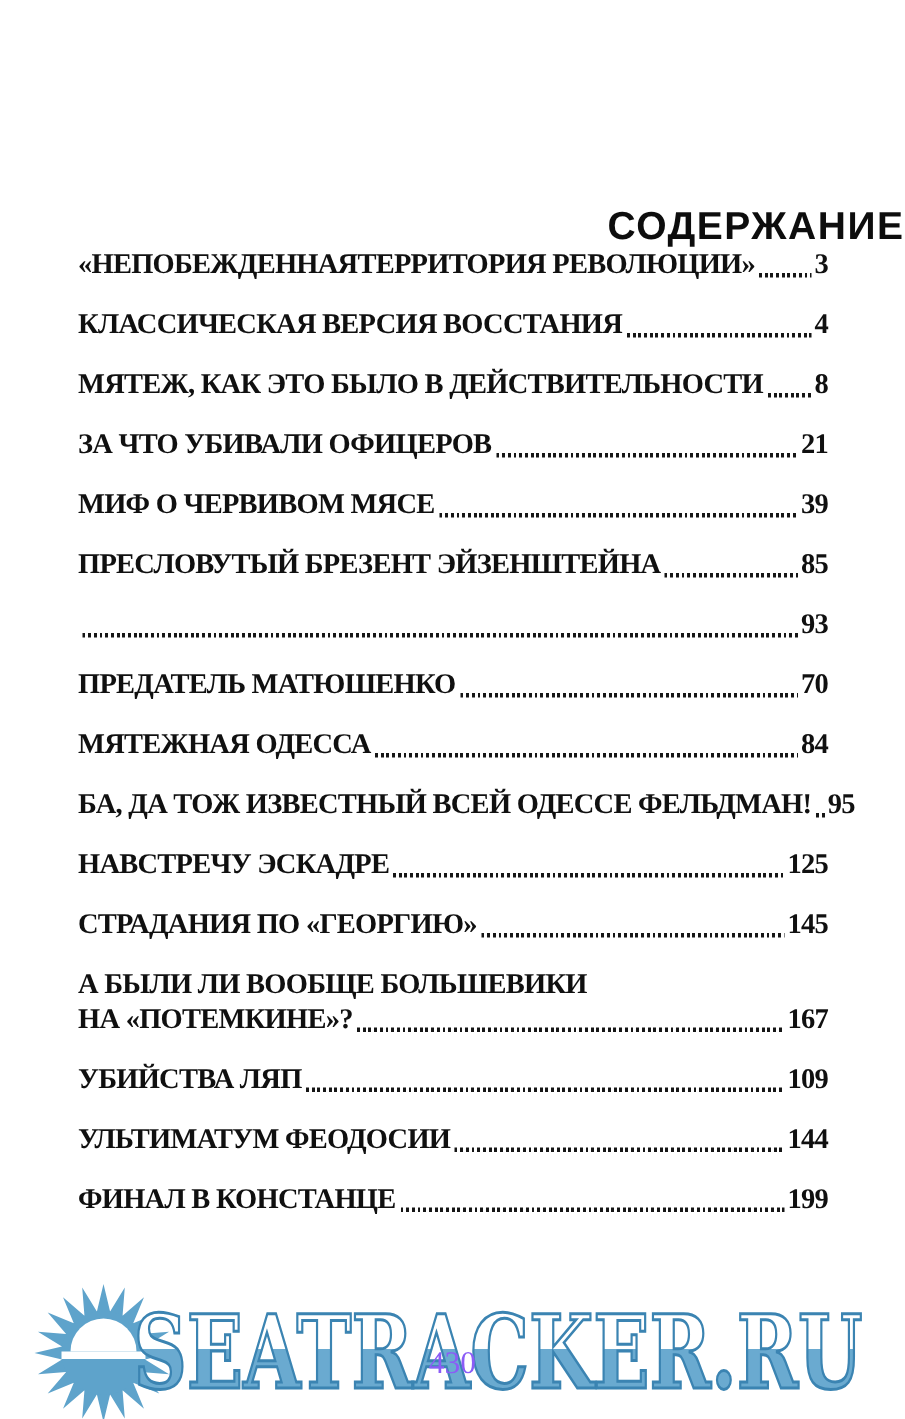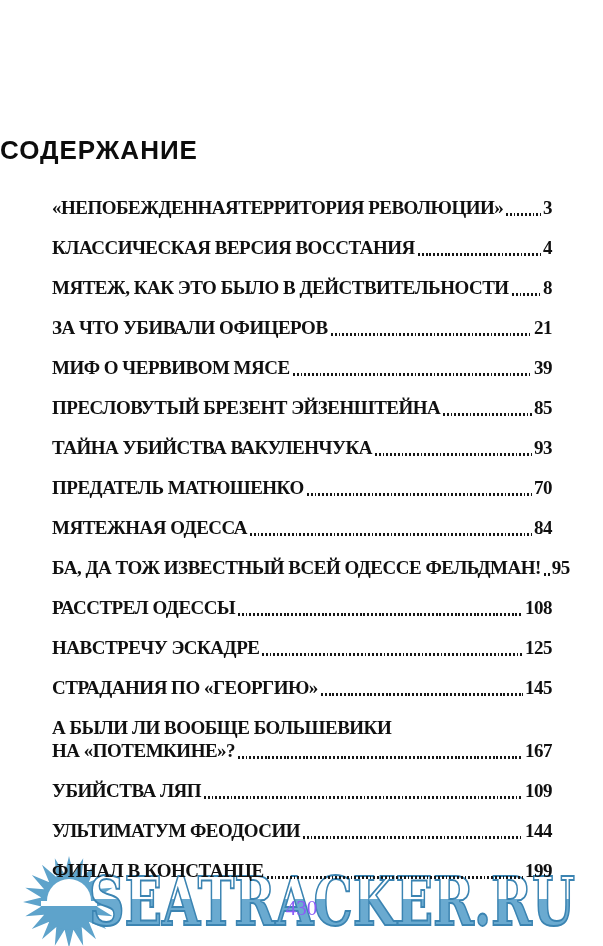--- a/index.html
+++ b/index.html
@@ -4,25 +4,25 @@
 <style>
   html,body{margin:0;padding:0;}
   body{
     width:603px;height:946px;background:#ffffff;overflow:hidden;
     font-family:"Liberation Serif", serif;color:#101010;
   }
   .page{position:relative;width:603px;height:946px;background:#ffffff;}
   .watermark{position:absolute;left:0;top:0;z-index:0;pointer-events:none;}
   .content{position:relative;z-index:1;padding-top:135px;}
   .title{
-    margin:0;text-align:left;
+    margin:0;text-align:right;
     font-family:"Liberation Sans", sans-serif;
     font-weight:700;font-size:26px;line-height:30px;letter-spacing:1px;color:#0d0d0d;
   }
-  .toc{margin-top:31px;padding:0 51px 0 52px;}
+  .toc{padding:0 51px 0 52px;}
   .toc-entry{margin-bottom:17px;}
   .toc-line,.toc-row{line-height:23px;font-size:19px;font-weight:700;letter-spacing:-0.5px;}
   .toc-row{display:flex;align-items:baseline;}
   .toc-title{white-space:nowrap;flex:0 1 auto;}
   .toc-page{white-space:nowrap;flex:0 0 auto;}
   .dots{
     flex:1 1 auto;min-width:6px;height:2.2px;
     align-self:flex-end;margin:0 2px 3.5px 3px;
     background:repeating-linear-gradient(90deg,#161616 0 1.9px,transparent 1.9px 3.8px);
   }
@@ -94,21 +94,20 @@
         </div>
         <div class="toc-entry">
           <div class="toc-row">
             <span class="toc-title">ПРЕСЛОВУТЫЙ БРЕЗЕНТ ЭЙЗЕНШТЕЙНА</span>
             <span class="dots"></span>
             <span class="toc-page">85</span>
           </div>
         </div>
         <div class="toc-entry">
           <div class="toc-row">
-            <span class="toc-title">ТАЙНА УБИЙСТВА ВАКУЛЕНЧУКА</span>
             <span class="dots"></span>
             <span class="toc-page">93</span>
           </div>
         </div>
         <div class="toc-entry">
           <div class="toc-row">
             <span class="toc-title">ПРЕДАТЕЛЬ МАТЮШЕНКО</span>
             <span class="dots"></span>
             <span class="toc-page">70</span>
           </div>
@@ -118,27 +117,20 @@
             <span class="toc-title">МЯТЕЖНАЯ ОДЕССА</span>
             <span class="dots"></span>
             <span class="toc-page">84</span>
           </div>
         </div>
         <div class="toc-entry">
           <div class="toc-row">
             <span class="toc-title">БА, ДА ТОЖ ИЗВЕСТНЫЙ ВСЕЙ ОДЕССЕ ФЕЛЬДМАН!</span>
             <span class="dots"></span>
             <span class="toc-page">95</span>
-          </div>
-        </div>
-        <div class="toc-entry">
-          <div class="toc-row">
-            <span class="toc-title">РАССТРЕЛ ОДЕССЫ</span>
-            <span class="dots"></span>
-            <span class="toc-page">108</span>
           </div>
         </div>
         <div class="toc-entry">
           <div class="toc-row">
             <span class="toc-title">НАВСТРЕЧУ ЭСКАДРЕ</span>
             <span class="dots"></span>
             <span class="toc-page">125</span>
           </div>
         </div>
         <div class="toc-entry">

